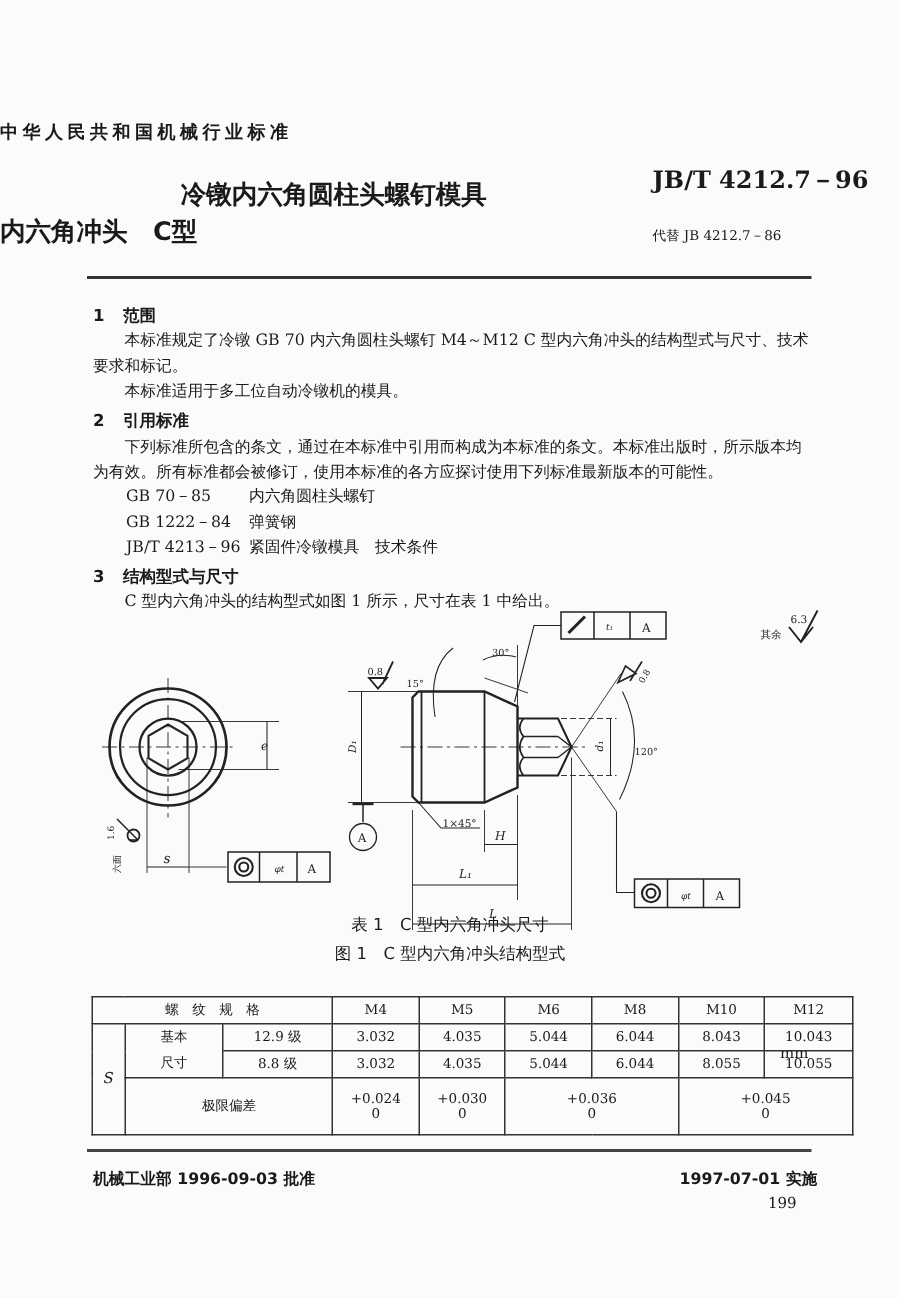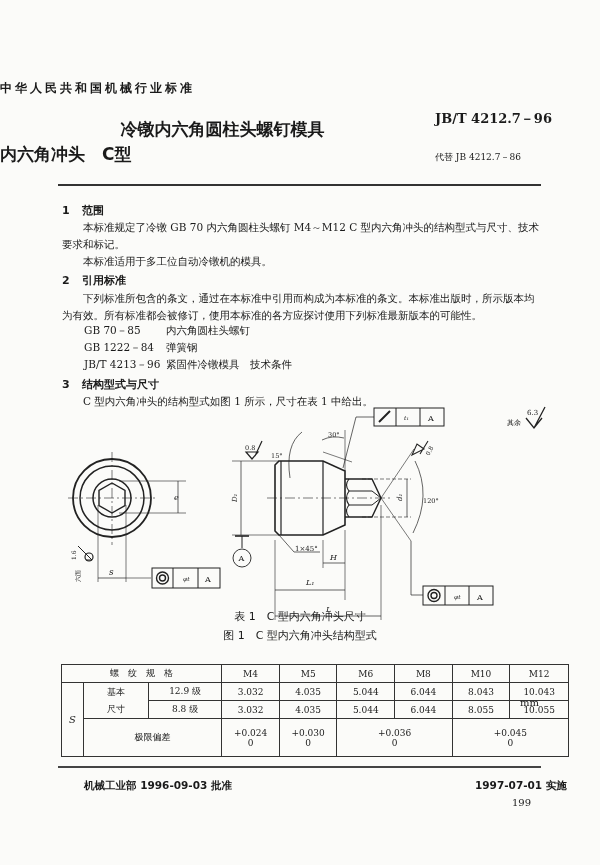--- a/index.html
+++ b/index.html
@@ -3,38 +3,38 @@
 <meta charset="utf-8">
 <style>
   html, body { margin: 0; padding: 0; }
   body {
     width: 600px; height: 865px; position: relative; overflow: hidden;
     background: #fbfbf9; color: #1a1a1a;
     font-family: "DejaVu Serif", "Liberation Serif", serif;
   }
   .abs { position: absolute; }
   .org { top: 80px; left: 0; width: 445px; text-align: left; font-size: 12px; font-weight: bold; letter-spacing: 3px; font-family: "DejaVu Sans", sans-serif; }
-  .stdno { top: 110px; left: 435px; font-size: 13px; font-weight: bold; }
+  .stdno { top: 110px; left: 435px; font-size: 16px; font-weight: bold; }
   .replace { top: 143px; left: 435px; font-size: 9px; margin-top: 8px; }
   .title1 { top: 118px; left: 0; width: 445px; text-align: center; font-size: 17px; font-weight: bold; font-family: "DejaVu Sans", sans-serif; }
   .title2 { top: 143px; left: 0; width: 445px; text-align: left; font-size: 17px; font-weight: bold; font-family: "DejaVu Sans", sans-serif; }
   .hr1 { top: 184px; left: 58px; width: 483px; height: 2px; background: #333; }
   .sec { font-size: 11px; font-weight: bold; font-family: "DejaVu Sans", sans-serif; left: 62px; }
   .sec .num { display: inline-block; width: 20px; }
   .para { font-size: 10.5px; line-height: 17px; left: 62px; width: 480px; }
   .indent { text-indent: 21px; }
   .refrow { left: 84px; font-size: 10.5px; }
   .refrow .code { display: inline-block; width: 82px; }
   .fig { top: 400px; left: 0; width: 600px; height: 240px; }
   .caption { font-size: 11px; font-family: "DejaVu Sans", sans-serif; }
   table.t1 { position: absolute; top: 664px; left: 61px; width: 508px; border-collapse: collapse; font-size: 9px; }
   table.t1 td { border: 1px solid #333; text-align: center; height: 17px; padding: 0; }
   table.t1 { border: 1.5px solid #222; }
   .hr2 { top: 766px; left: 58px; width: 483px; height: 1.5px; background: #444; }
-  .foot { font-size: 10.5px; font-weight: bold; font-family: "DejaVu Sans", sans-serif; margin-left: 22px; }
+  .foot { font-size: 10.5px; font-weight: bold; font-family: "DejaVu Sans", sans-serif; }
 </style>
 </head>
 <body>
 
 <div class="abs org">中华人民共和国机械行业标准</div>
 <div class="abs stdno">JB/T  4212.7－96</div>
 <div class="abs title1">冷镦内六角圆柱头螺钉模具</div>
 <div class="abs replace">代替 JB  4212.7－86</div>
 <div class="abs title2">内六角冲头　C型</div>
 <div class="abs hr1"></div>

